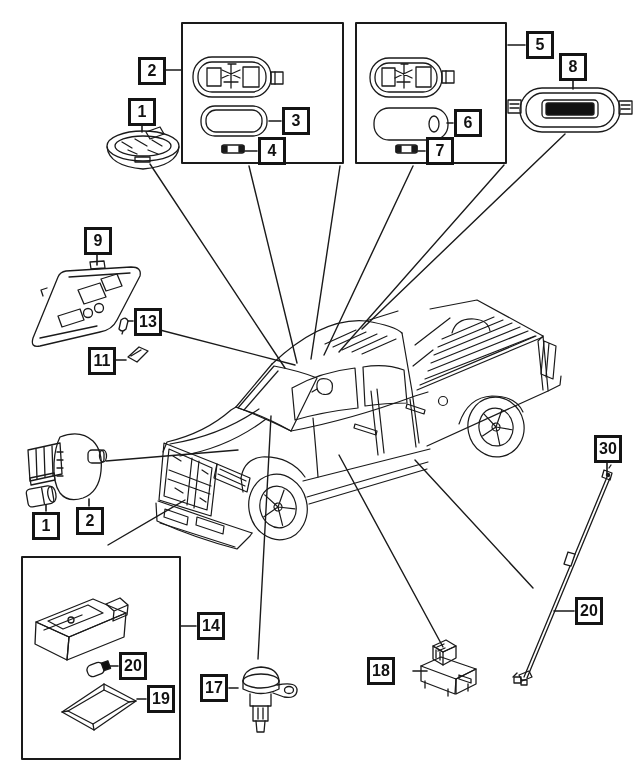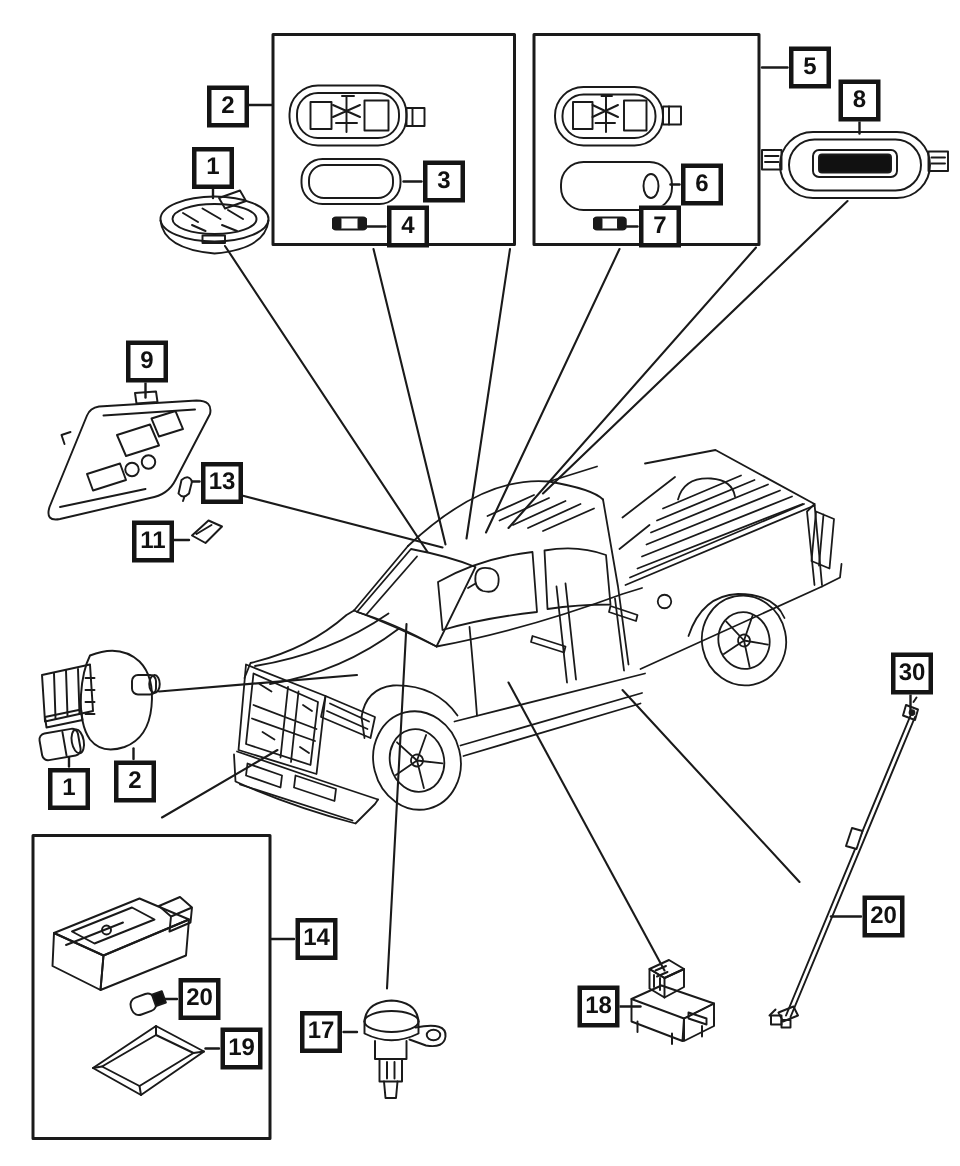--- a/index.html
+++ b/index.html
@@ -333,21 +333,21 @@
     </div>
   <div class="callout" style="left:119px;top:652px">
       <span>20</span>
     </div>
   <div class="callout" style="left:147px;top:685px">
       <span>19</span>
     </div>
   <div class="callout" style="left:200px;top:674px">
       <span>17</span>
     </div>
-  <div class="callout" style="left:385px;top:657px">
+  <div class="callout" style="left:367px;top:657px">
       <span>18</span>
     </div>
   <div class="callout" style="left:575px;top:597px">
       <span>20</span>
     </div>
   <div class="callout" style="left:594px;top:435px">
       <span>30</span>
     </div>
 
 </div>

